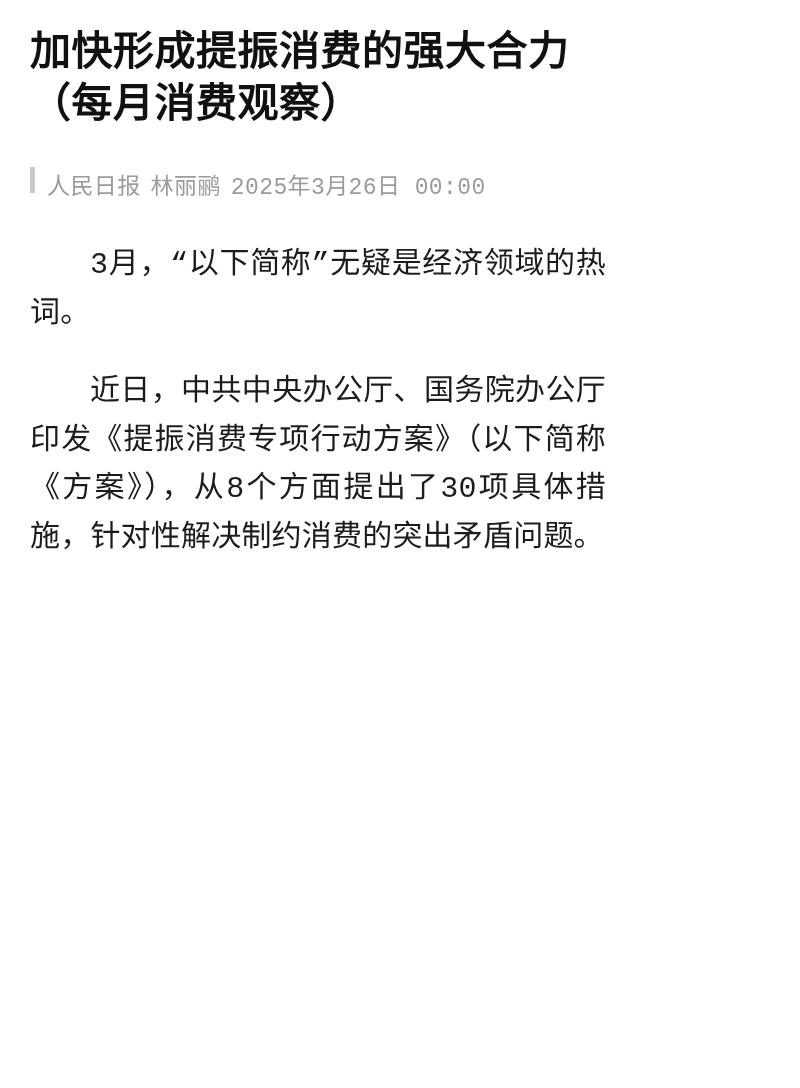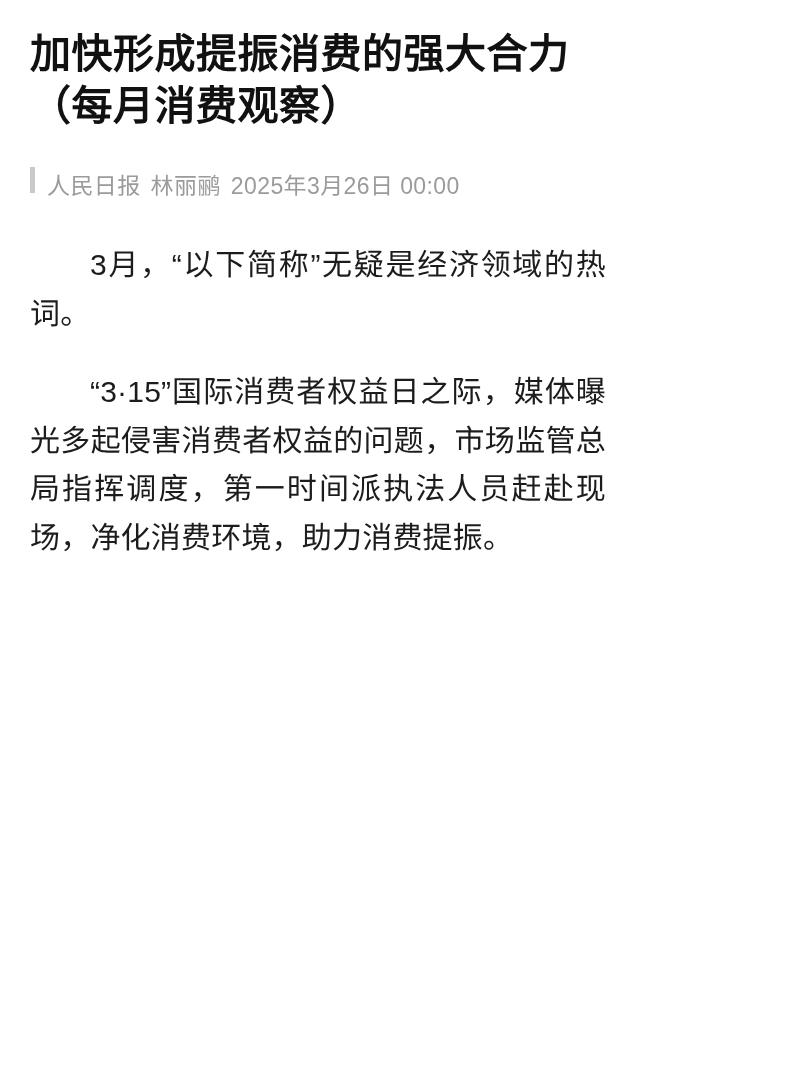--- a/index.html
+++ b/index.html
@@ -11,20 +11,21 @@
     width: 800px;
     min-height: 1088px;
     font-family: "Liberation Sans", "DejaVu Sans", sans-serif;
     color: #1a1a1a;
     -webkit-font-smoothing: antialiased;
   }
   .article {
     box-sizing: border-box;
     width: 636px;
     padding: 28px 30px 20px 30px;
+    font-family: Liberation Mono, monospace;
   }
   .title {
     font-size: 41px;
     line-height: 1.28;
     font-weight: 700;
     letter-spacing: 0.5px;
     color: #111111;
     margin: 0 0 34px 0;
     word-break: break-all;
   }
@@ -73,16 +74,16 @@
 
   <div class="meta-row">
     <span class="meta-bar"></span>
     <span class="meta-text">
       <span>人民日报</span><span class="sep"></span><span>林丽鹂</span><span class="sep"></span><span>2025年3月26日 00:00</span>
     </span>
   </div>
 
   <div class="body-text">
     <p>3月，“以下简称”无疑是经济领域的热词。</p>
-    <p>“3·15”国际消费者权益日之际，媒体曝光多起侵害消费者权益的问题，市场监管总局指挥调度，第一时间派执法人员赶赴现场，净化消费环境，助力消费提振。</p>
+    <p>近日，中共中央办公厅、国务院办公厅印发《提振消费专项行动方案》（以下简称《方案》），从8个方面提出了30项具体措施，针对性解决制约消费的突出矛盾问题。</p>
   </div>
 
 </div>
 
 </body></html>

